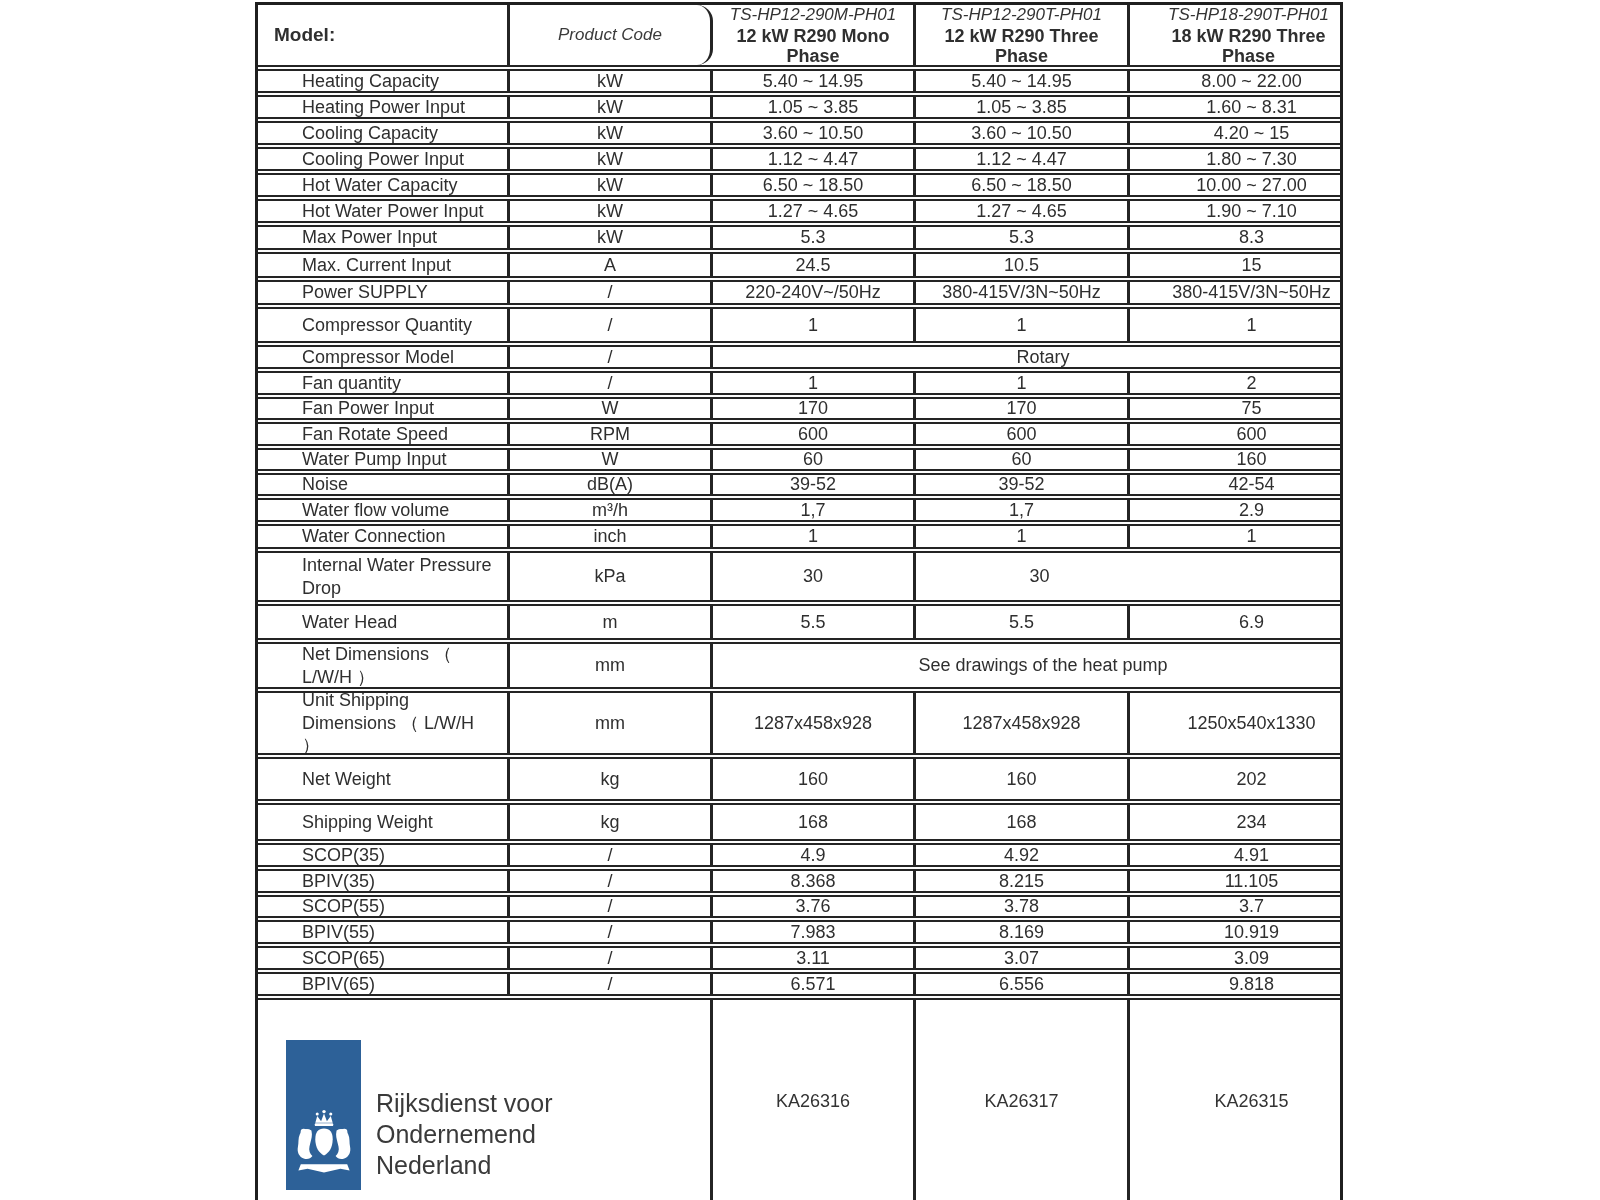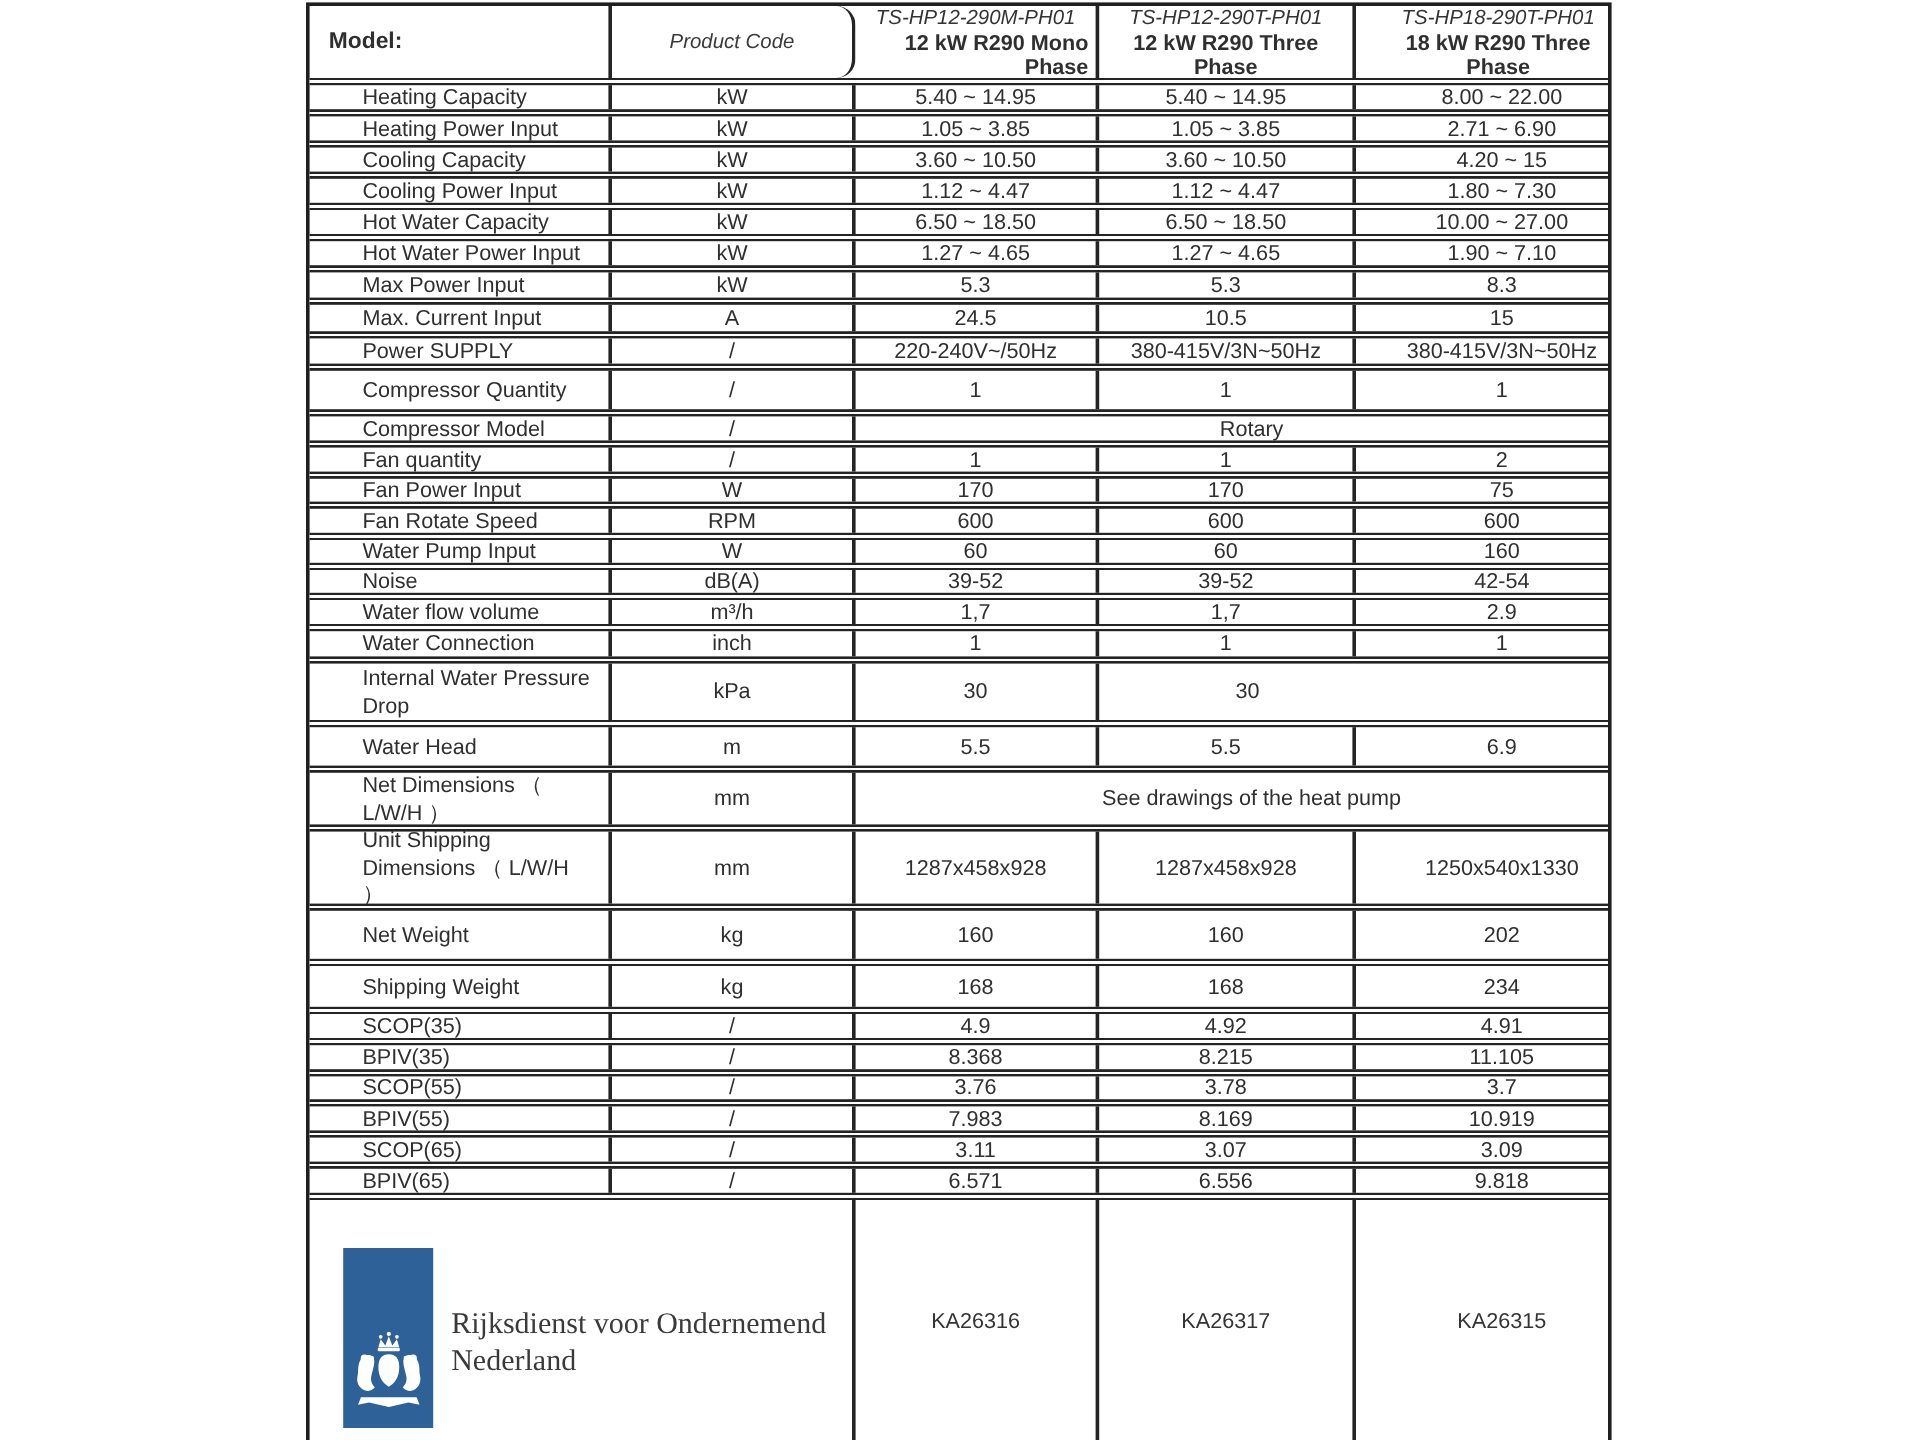--- a/index.html
+++ b/index.html
@@ -52,21 +52,21 @@
   }
   .c:last-child { border-right:none;padding-left:33px; }
   .label {
     width:252px;
     justify-content:flex-start;
     text-align:left;
     padding-left:44px;
     padding-right:10px;
   }
   .unit { width:203px; }
-  .v1 { width:203px;text-align:right; }
+  .v1 { width:203px; }
   .v2 { width:214px; }
   .v3 { flex:1; }
   .span3 { flex:1; }
   
   .hdr .model-label { font-weight:bold; font-size:19px;padding-left:16px; }
   .hdr .pcode { font-style:italic; font-size:17px; color:#3a3a3a;border-radius:16px; }
   .hcol { flex-direction:column; justify-content:center; padding:2px 6px; }
   .hcode { font-style:italic; font-size:17px; color:#333; }
   .hname { font-weight:bold; font-size:18px; line-height:20px; }
   
@@ -84,21 +84,21 @@
   }
   .rvo-crest {
     position:absolute;
     left:50%; bottom:10px;
     transform:translateX(-50%);
   }
   .rvo-text {
     position:absolute;
     left:118px; top:88px;
     width:330px;
-    font-family:Liberation Serif, serif;
+    font-family:Liberation Sans, sans-serif;
     font-size:25px;
     line-height:31px;
     color:#3a3a3a;
     text-align:left;
   }
   .ka { font-size:18px; color:#333; }
 </style>
 </head>
 <body>
 
@@ -127,21 +127,21 @@
     <div class="c v1">5.40 ~ 14.95</div>
     <div class="c v2">5.40 ~ 14.95</div>
     <div class="c v3">8.00 ~ 22.00</div>
   </div>
 
   <div class="row" style="height:26px">
     <div class="c label">Heating Power Input</div>
     <div class="c unit">kW</div>
     <div class="c v1">1.05 ~ 3.85</div>
     <div class="c v2">1.05 ~ 3.85</div>
-    <div class="c v3">2.71 ~ 6.90</div>
+    <div class="c v3">1.60 ~ 8.31</div>
   </div>
 
   <div class="row" style="height:26px">
     <div class="c label">Cooling Capacity</div>
     <div class="c unit">kW</div>
     <div class="c v1">3.60 ~ 10.50</div>
     <div class="c v2">3.60 ~ 10.50</div>
     <div class="c v3">4.20 ~ 15</div>
   </div>
 

